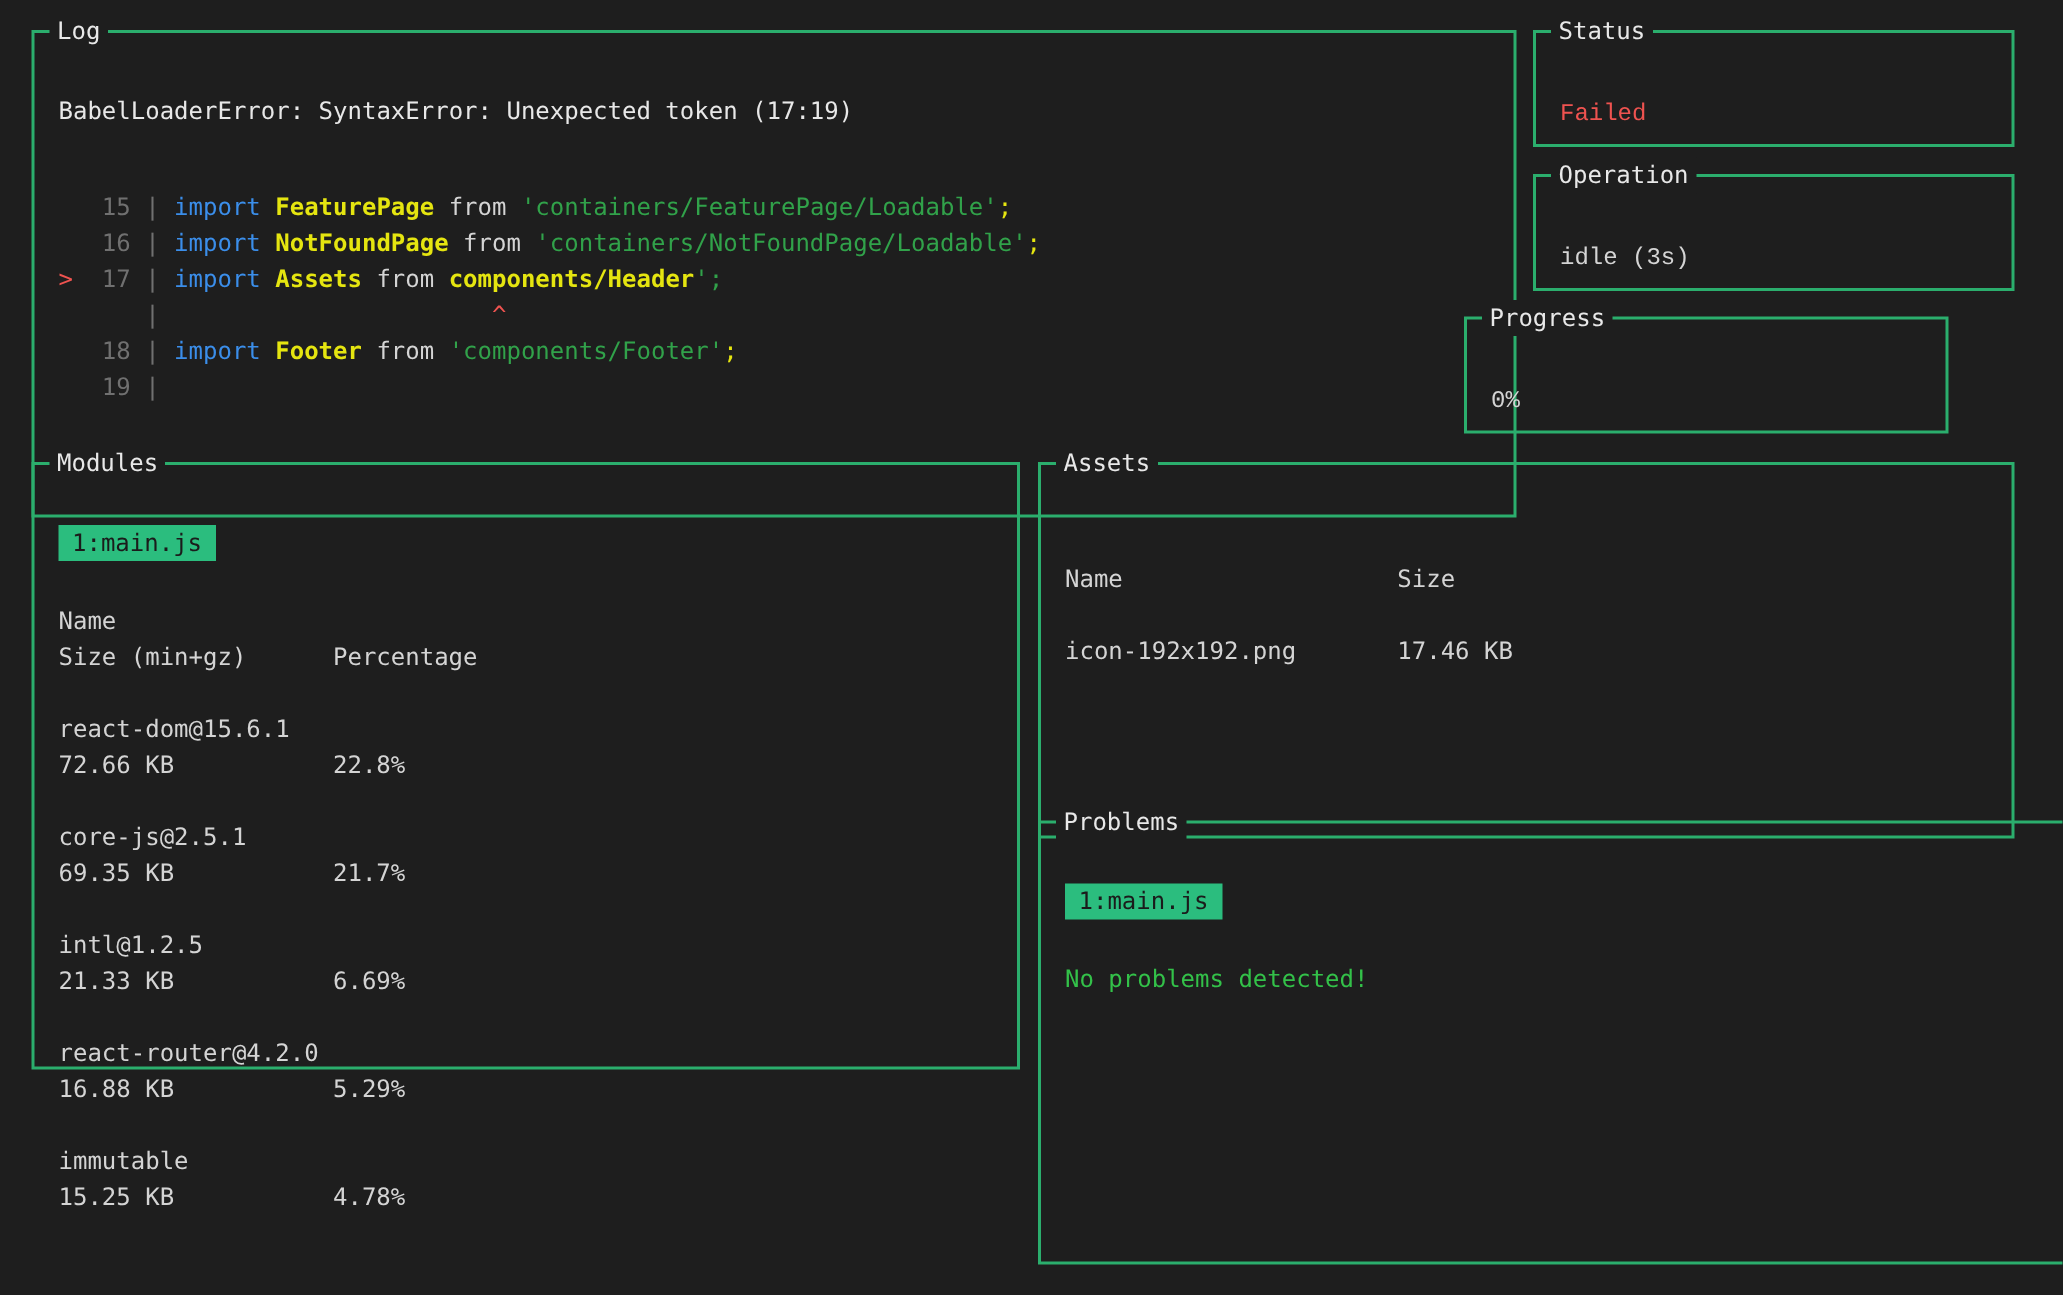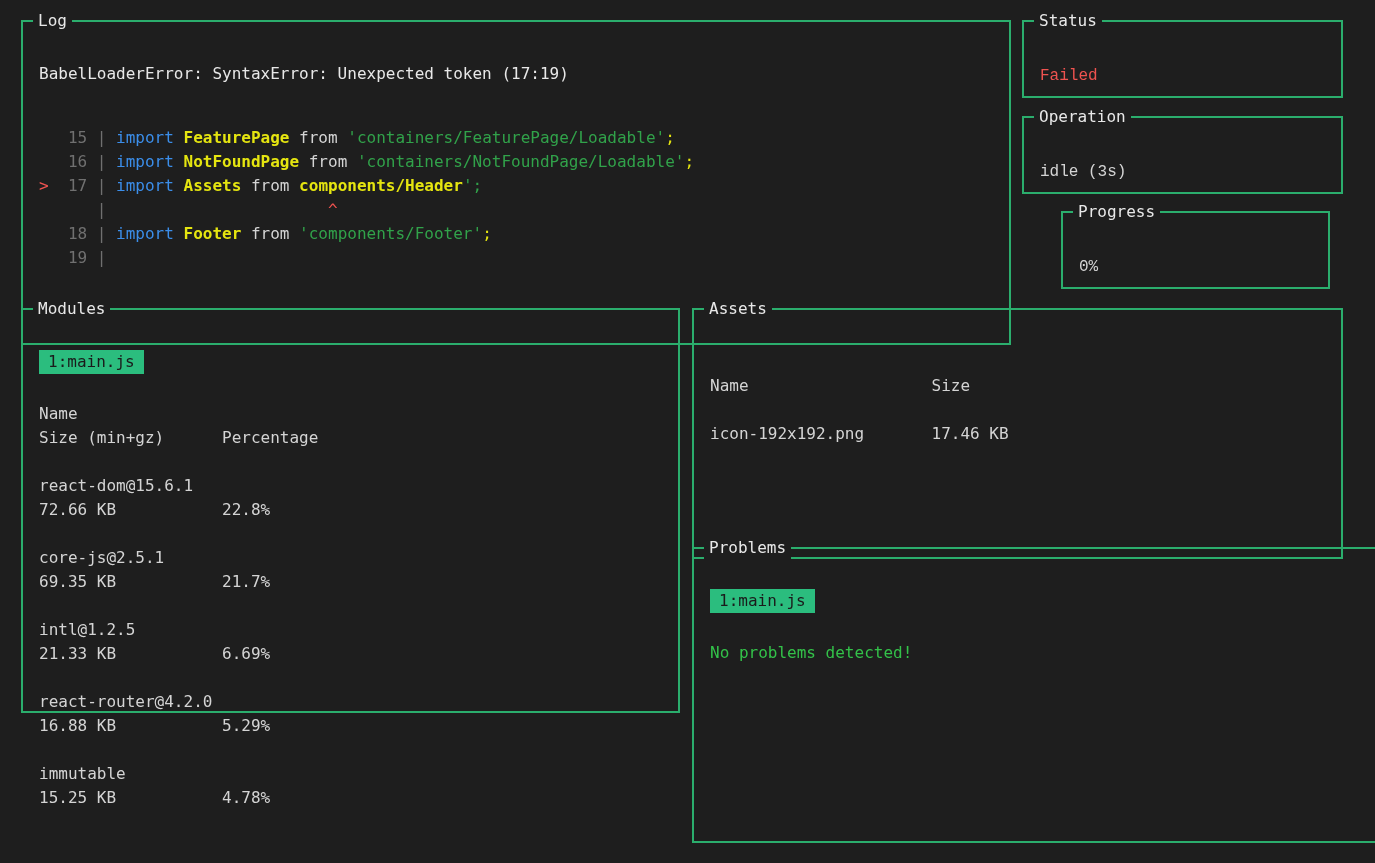--- a/index.html
+++ b/index.html
@@ -32,21 +32,21 @@
     position: absolute;
     top: -13px;
     left: 10px;
     background: var(--background);
     padding: 0 5px;
     color: var(--title_text);
   }
   .panel-log      { left: 21px;   top: 20px;  width: 990px; height: 325px; }
   .panel-status   { left: 1022px; top: 20px;  width: 321px; height: 78px; }
   .panel-operation{ left: 1022px; top: 116px; width: 321px; height: 78px; }
-  .panel-progress { left: 1061px; top: 211px; width: 269px; height: 78px; }
+  .panel-progress { left: 976px; top: 211px; width: 323px; height: 78px; }
   .panel-modules  { left: 21px;   top: 308px; width: 659px; height: 405px; }
   .panel-assets   { left: 692px;  top: 308px; width: 651px; height: 251px; }
   .panel-problems { left: 692px;  top: 547px; width: 767px; height: 296px; }
 
   .log-content      { padding: 40px 16px 0; }
   .side-content     { padding: 42px 16px 0; font-family: Liberation Mono, monospace; }
   .modules-content  { padding: 40px 16px 0; }
   .assets-content   { padding: 64px 16px 0; }
   .problems-content { padding: 40px 16px 0; }
 

